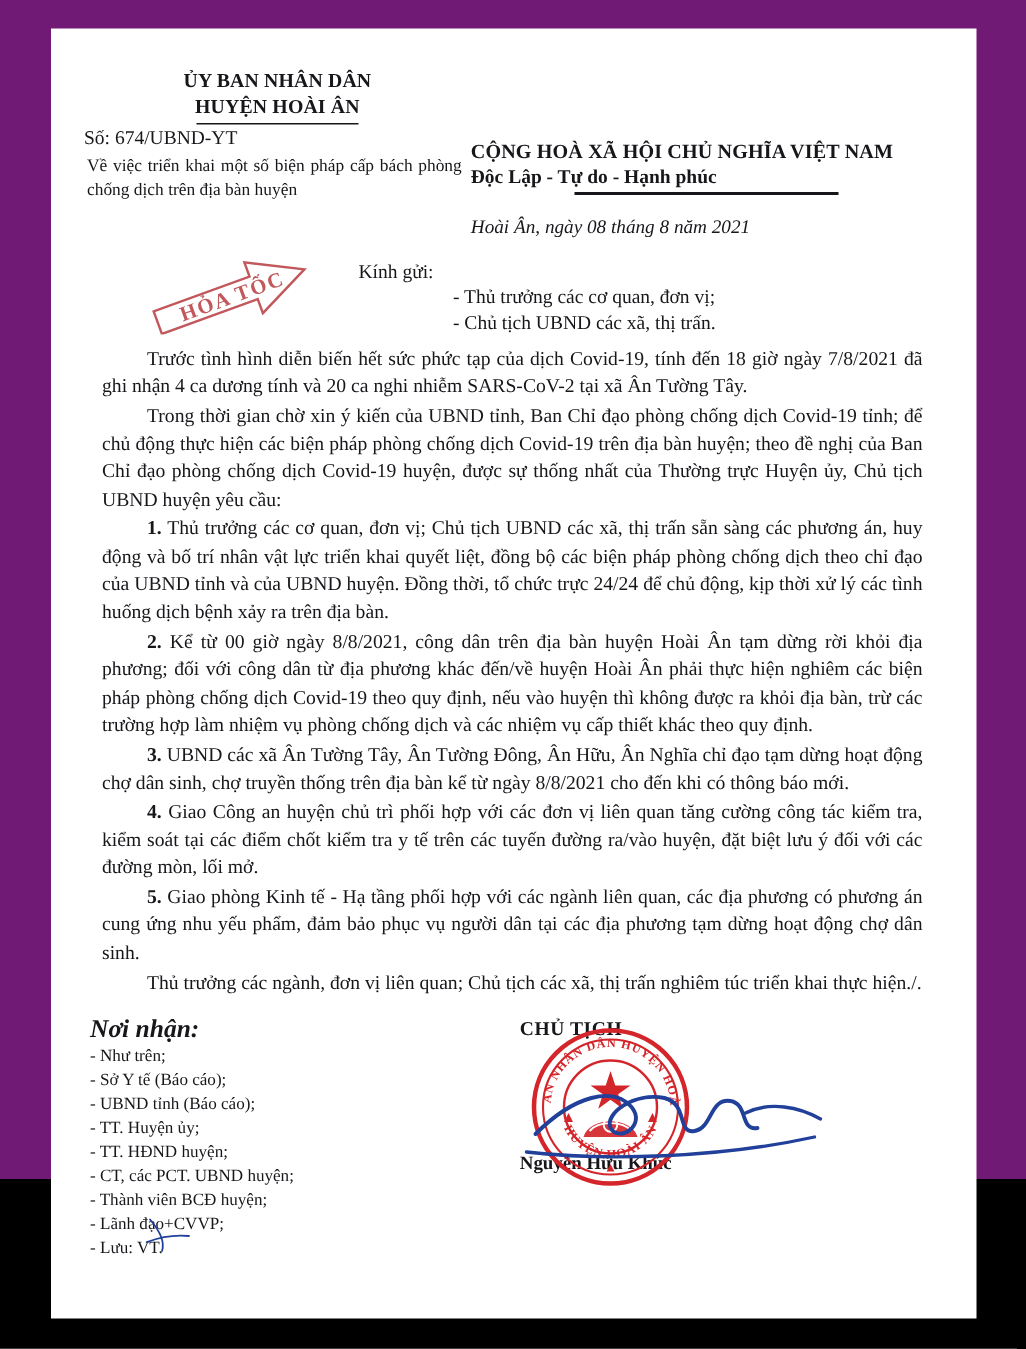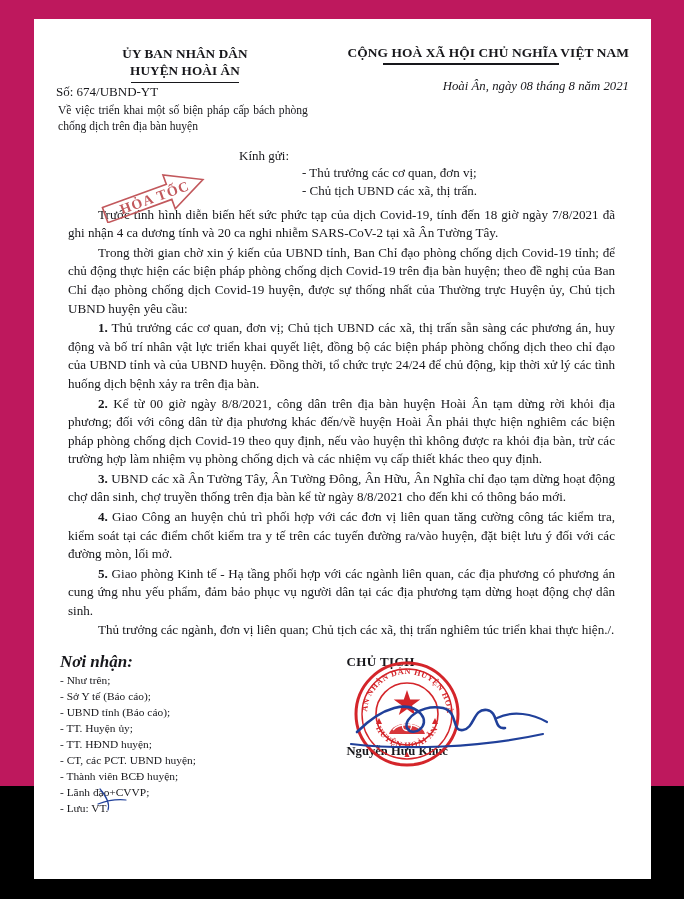--- a/index.html
+++ b/index.html
@@ -11,21 +11,21 @@
   body {
     width: 684px;
     height: 899px;
     overflow: hidden;
     font-family: "Liberation Serif", "DejaVu Serif", serif;
   }
   .photo-frame {
     position: relative;
     width: 684px;
     height: 786px;
-    background: #be185d;
+    background: #701a75;
   }
   .page {
     position: absolute;
     left: 34px;
     top: 19px;
     width: 617px;
     height: 860px;
     background: #ffffff;
     overflow: hidden;
   }
@@ -44,21 +44,22 @@
     flex-direction: row;
     padding: 26px 22px 0 22px;
     box-sizing: border-box;
   }
   .hdr-left {
     width: 45%;
     text-align: center;
   }
   .hdr-right {
     width: 55%;
-    text-align: right;
+    text-align: left;
+    margin-top: 48px;
   }
   .org-name {
     font-weight: bold;
     font-size: 13.2px;
     line-height: 1.32;
     letter-spacing: 0.1px;
   }
   .org-rule {
     width: 108px;
     height: 1.5px;
@@ -214,20 +215,21 @@
           <div class="org-name">
             <div>ỦY BAN NHÂN DÂN</div>
             <div>HUYỆN HOÀI ÂN</div>
           </div>
           <div class="org-rule"></div>
           <div class="doc-number">Số: 674/UBND-YT</div>
           <div class="doc-subject">Về việc triển khai một số biện pháp cấp bách phòng chống dịch trên địa bàn huyện</div>
         </div>
         <div class="hdr-right">
           <div class="nation-name">CỘNG HOÀ XÃ HỘI CHỦ NGHĨA VIỆT NAM</div>
+          <div class="nation-motto">Độc Lập -  Tự do - Hạnh phúc</div>
           <div class="motto-rule"></div>
           <div class="place-date">Hoài Ân, ngày 08 tháng  8  năm 2021</div>
         </div>
       </div>
 
       <div class="urgent-stamp">
         <svg viewBox="0 0 118 52" width="118" height="52" aria-hidden="true">
           <g transform="rotate(-20 59 26)">
             <polygon points="6,18 74,18 74,8 110,26 74,44 74,34 6,34" fill="none" stroke="#c2585c" stroke-width="1.6"></polygon>
             <text x="22" y="31" font-family="Liberation Serif, serif" font-size="14" font-weight="bold" fill="#c2585c" letter-spacing="1.2">HỎA TỐC</text>

